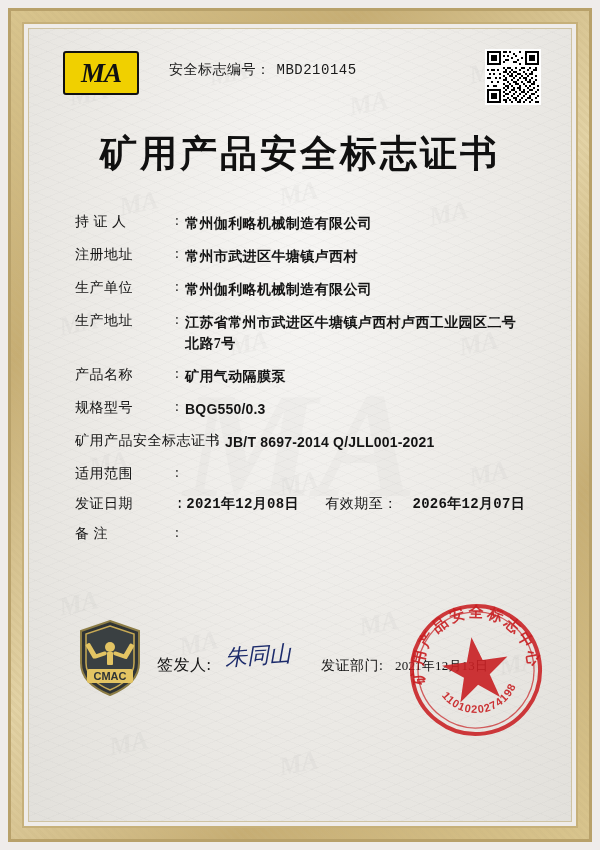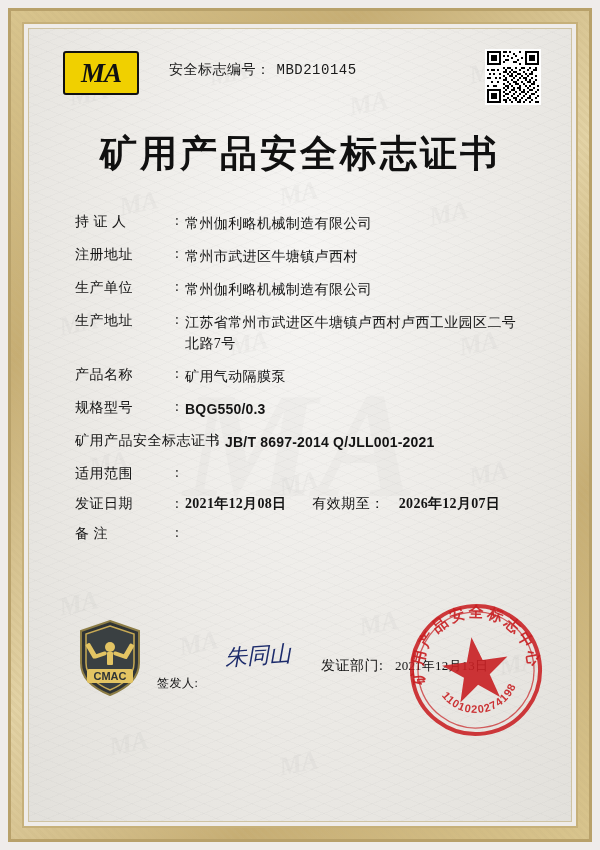--- a/index.html
+++ b/index.html
@@ -164,38 +164,39 @@
     letter-spacing: 0.5px;
     white-space: nowrap;
   }
   .field-colon {
     width: 10px;
     flex: 0 0 10px;
     text-align: left;
   }
   .field-value {
     flex: 1 1 auto;
-    font-weight: normal;
+    font-weight: bold;
     line-height: 1.5;
     letter-spacing: 0.4px;
   }
   .field-value.mono {
     font-family: "Liberation Sans", sans-serif;
     font-weight: bold;
     letter-spacing: 0.2px;
   }
 
   
   .date-row {
     display: flex;
     align-items: baseline;
     font-size: 14px;
-    font-family: Liberation Serif, serif;
+    font-family: Liberation Mono, monospace;
     color: #141414;
     margin-bottom: 12px;
+    justify-content: space-between;
   }
   .date-row .lbl { width: 100px; flex: 0 0 100px; letter-spacing: 0.5px;}
   .date-row .colon { width: 10px; flex: 0 0 10px; }
   .date-row .d1 { font-weight: bold; letter-spacing: .3px;}
   .date-row .mid { margin-left: 26px; letter-spacing: 0.5px;}
   .date-row .d2 { font-weight: bold; margin-left: 14px; letter-spacing: .3px;}
 
   .note {
     position: relative;
     margin: 16px 46px 0 46px;
@@ -216,23 +217,23 @@
   .cmac-badge {
     position: absolute;
     left: 48px;
     top: 24px;
     width: 66px;
     height: 78px;
   }
   .sign-line {
     position: absolute;
     left: 128px;
-    top: 80px;
-    font-family: "Liberation Serif", serif;
-    font-size: 12px;
+    top: 60px;
+    font-family: "Liberation Serif", serif;
+    font-size: 16px;
     color: #141414;
     letter-spacing: 0.5px;
   }
   .sign-name {
     position: absolute;
     left: 196px;
     top: 46px;
     font-family: "Liberation Serif", serif;
     font-size: 22px;
     color: #1c2b6b;

